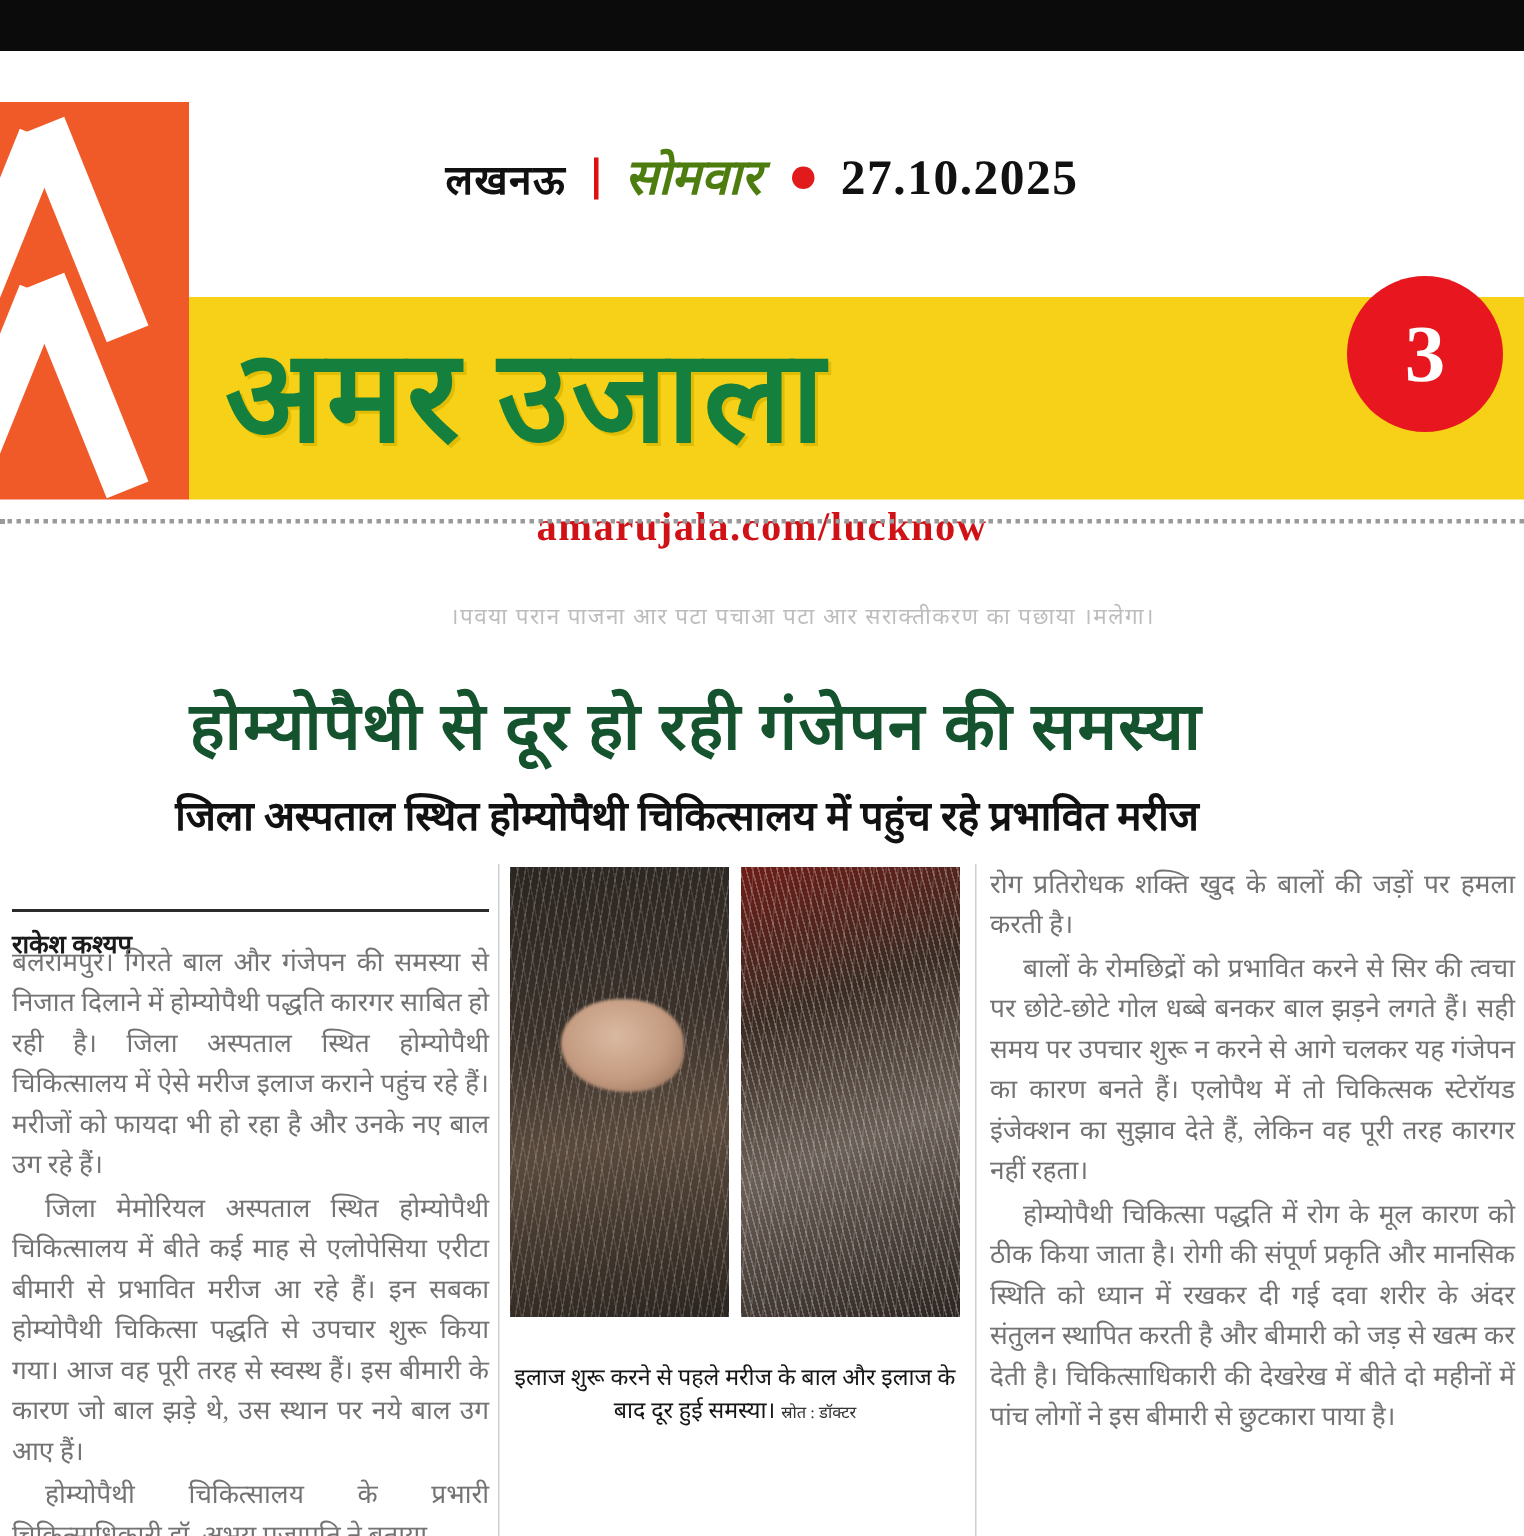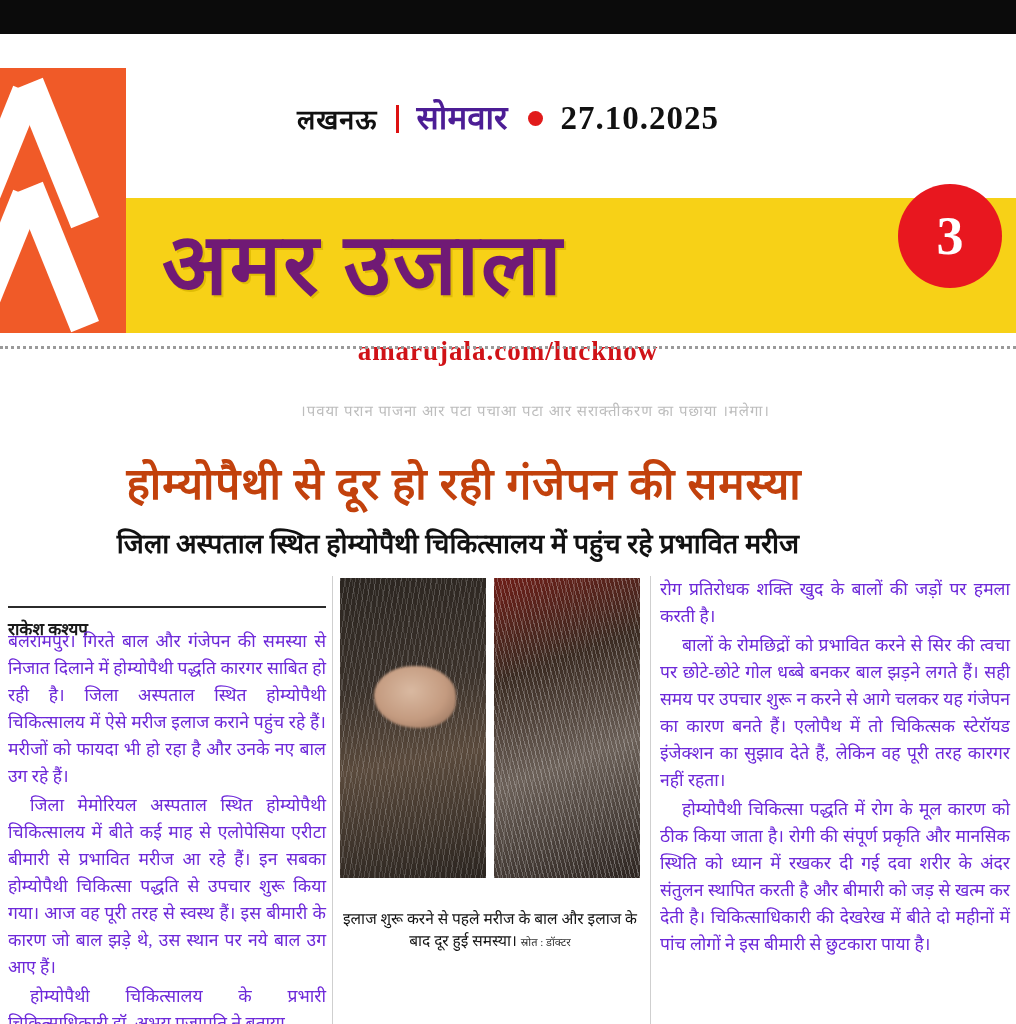--- a/index.html
+++ b/index.html
@@ -54,21 +54,22 @@
     display: inline-block;
     width: 3px;
     height: 28px;
     background: #d11;
     vertical-align: -4px;
     margin: 0 14px;
   }
   .date-day {
     font-size: 33px;
     font-weight: bold;
-    color: #4c1d95;
+    color: #4d7c0f;
+    font-style: italic;
   }
   .date-dot {
     display: inline-block;
     width: 15px;
     height: 15px;
     border-radius: 50%;
     background: #e11b1b;
     margin: 0 14px 0 16px;
     vertical-align: 3px;
   }
@@ -107,25 +108,24 @@
   }
   .masthead-title {
     position: absolute;
     left: 150px; top: 176px;
     width: 720px;
     height: 110px;
     line-height: 110px;
     font-family: "Liberation Serif", serif;
     font-size: 86px;
     font-weight: bold;
-    color: #701a75;
+    color: #15803d;
     letter-spacing: 2px;
     text-shadow: 2px 2px 0 #e0bc05;
     white-space: nowrap;
-    margin-left: 12px;
   }
   .page-badge {
     position: absolute;
     right: 14px; top: 150px;
     width: 104px;
     height: 104px;
     border-radius: 50%;
     background: #e8171f;
     color: #fff;
     font-family: "Liberation Serif", serif;
@@ -165,21 +165,21 @@
   }
   
   .headline {
     position: absolute;
     left: 0; top: 452px;
     width: 928px;
     text-align: center;
     font-family: "Liberation Serif", serif;
     font-size: 44px;
     font-weight: bold;
-    color: #c2410c;
+    color: #14532d;
     letter-spacing: 1px;
     white-space: nowrap;
   }
   .subhead {
     position: absolute;
     left: 0; top: 524px;
     width: 916px;
     text-align: center;
     font-family: "Liberation Serif", serif;
     font-size: 27px;
@@ -202,21 +202,21 @@
     width: 318px;
     height: 2px;
     background: #2b2b2b;
   }
   
   .col {
     position: absolute;
     font-family: "Liberation Serif", serif;
     font-size: 17.5px;
     line-height: 27px;
-    color: #6d28d9;
+    color: #737373;
     text-align: justify;
   }
   .col p { margin: 0 0 2px 0; }
   .col p.indent { text-indent: 22px; }
   .col-1 { left: 8px; top: 628px; width: 318px; }
   .col-2 { left: 340px; top: 942px; width: 300px; }
   .col-3 { left: 660px; top: 576px; width: 350px; }
   .vrule {
     position: absolute;
     width: 1px;

